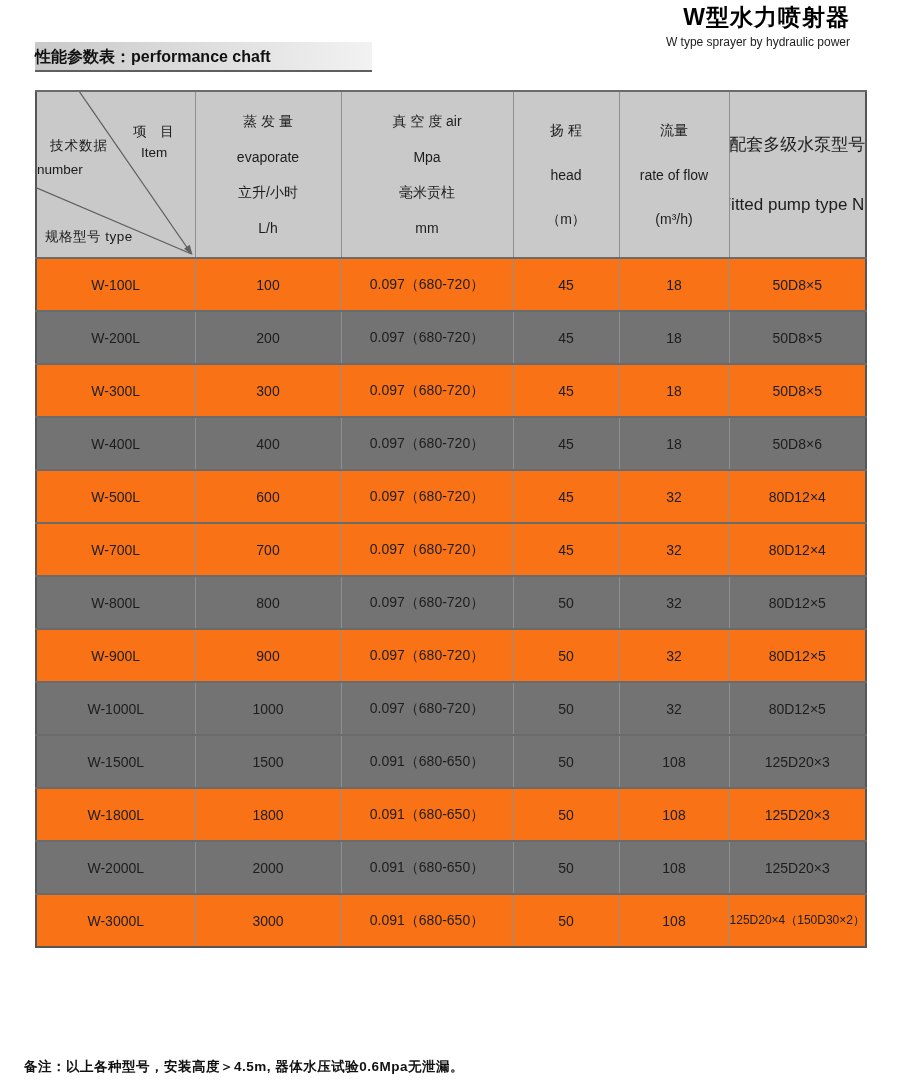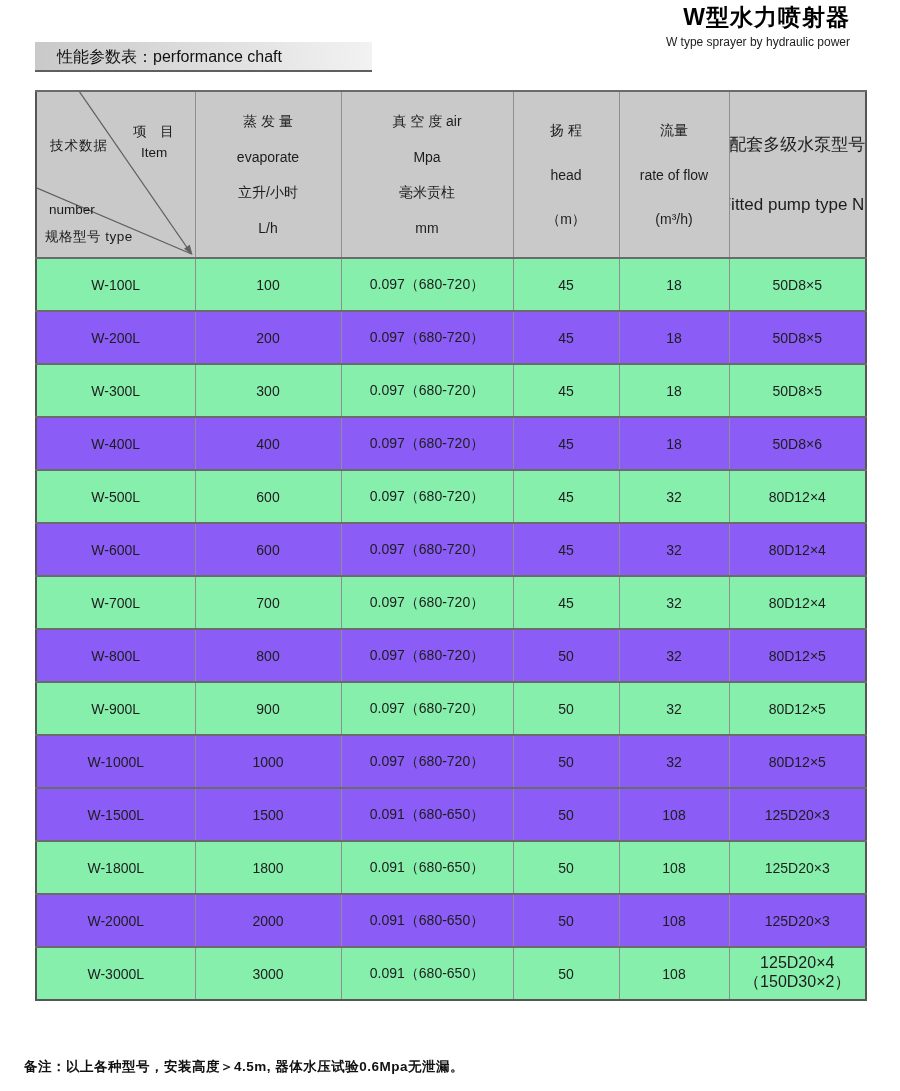--- a/index.html
+++ b/index.html
@@ -20,22 +20,22 @@
     line-height:30px;
   }
   .title-en{
     font-size:12px; color:#222; line-height:19px; margin-top:1px;
   }
   
   .section-bar{
     position:absolute; left:35px; top:42px; width:337px; height:30px;
     background:linear-gradient(to right,#c9c9c9,#f2f2f2);
     border-bottom:2px solid #5f5f5f;
-    line-height:30px; padding-left:22px; box-sizing:border-box;
-    font-size:16px; font-weight:normal; color:#111;
+    line-height:30px; box-sizing:border-box;
+    font-size:16px; font-weight:bold; color:#111;
   }
   
   .tbl-wrap{ position:absolute; left:35px; top:90px; width:830px; }
   table.perf{
     border-collapse:collapse; table-layout:fixed; width:830px;
     border:2px solid #565656;
   }
   table.perf td{
     border-left:1px solid #8f8f8f;
     border-top:2px solid #6b6b6b;
@@ -53,26 +53,26 @@
   .hcell div{white-space:nowrap;}
   .col6 .hcell div{font-size:17px;}
   
   td.corner{ position:relative; padding:0; }
   .corner-inner{ position:relative; width:100%; height:165px; }
   .corner-inner svg{ position:absolute; left:0; top:0; width:100%; height:100%; }
   .clabel{ position:absolute; font-size:13.5px; white-space:nowrap; color:#1a1a1a; }
   .lab-item-cn{ top:31px; left:96px; letter-spacing:5px; }
   .lab-item-en{ top:53px; left:104px; }
   .lab-tech-cn{ top:45px; left:13px; letter-spacing:1px; }
-  .lab-tech-en{ top:70px; left:12px;margin-top:40px; }
+  .lab-tech-en{ top:70px; left:0; }
   .lab-spec{ top:136px; left:8px; letter-spacing:0.5px; }
   
-  table.perf tbody tr{ height:53px; background:#86efac; }
-  table.perf tbody tr.alt{ background:#8b5cf6;padding-left:40px; }
-  table.perf tbody td.small{ font-size:16px; }
+  table.perf tbody tr{ height:53px; background:#f97316; }
+  table.perf tbody tr.alt{ background:#737373;padding-left:40px; }
+  table.perf tbody td.small{ font-size:12px; }
   
   .note{
     position:absolute; left:24px; top:1058px;
     font-size:13.5px; font-weight:bold; color:#111; letter-spacing:0.5px;
   }
 </style>
 </head>
 <body>
 
 <div class="title-block">
@@ -182,28 +182,20 @@
           <td>50D8×6</td>
         </tr>
         <tr>
           <td>W-500L</td>
           <td>600</td>
           <td>0.097（680-720）</td>
           <td>45</td>
           <td>32</td>
           <td>80D12×4</td>
         </tr>
-        <tr class="alt">
-          <td>W-600L</td>
-          <td>600</td>
-          <td>0.097（680-720）</td>
-          <td>45</td>
-          <td>32</td>
-          <td>80D12×4</td>
-        </tr>
         <tr>
           <td>W-700L</td>
           <td>700</td>
           <td>0.097（680-720）</td>
           <td>45</td>
           <td>32</td>
           <td>80D12×4</td>
         </tr>
         <tr class="alt">
           <td>W-800L</td>

